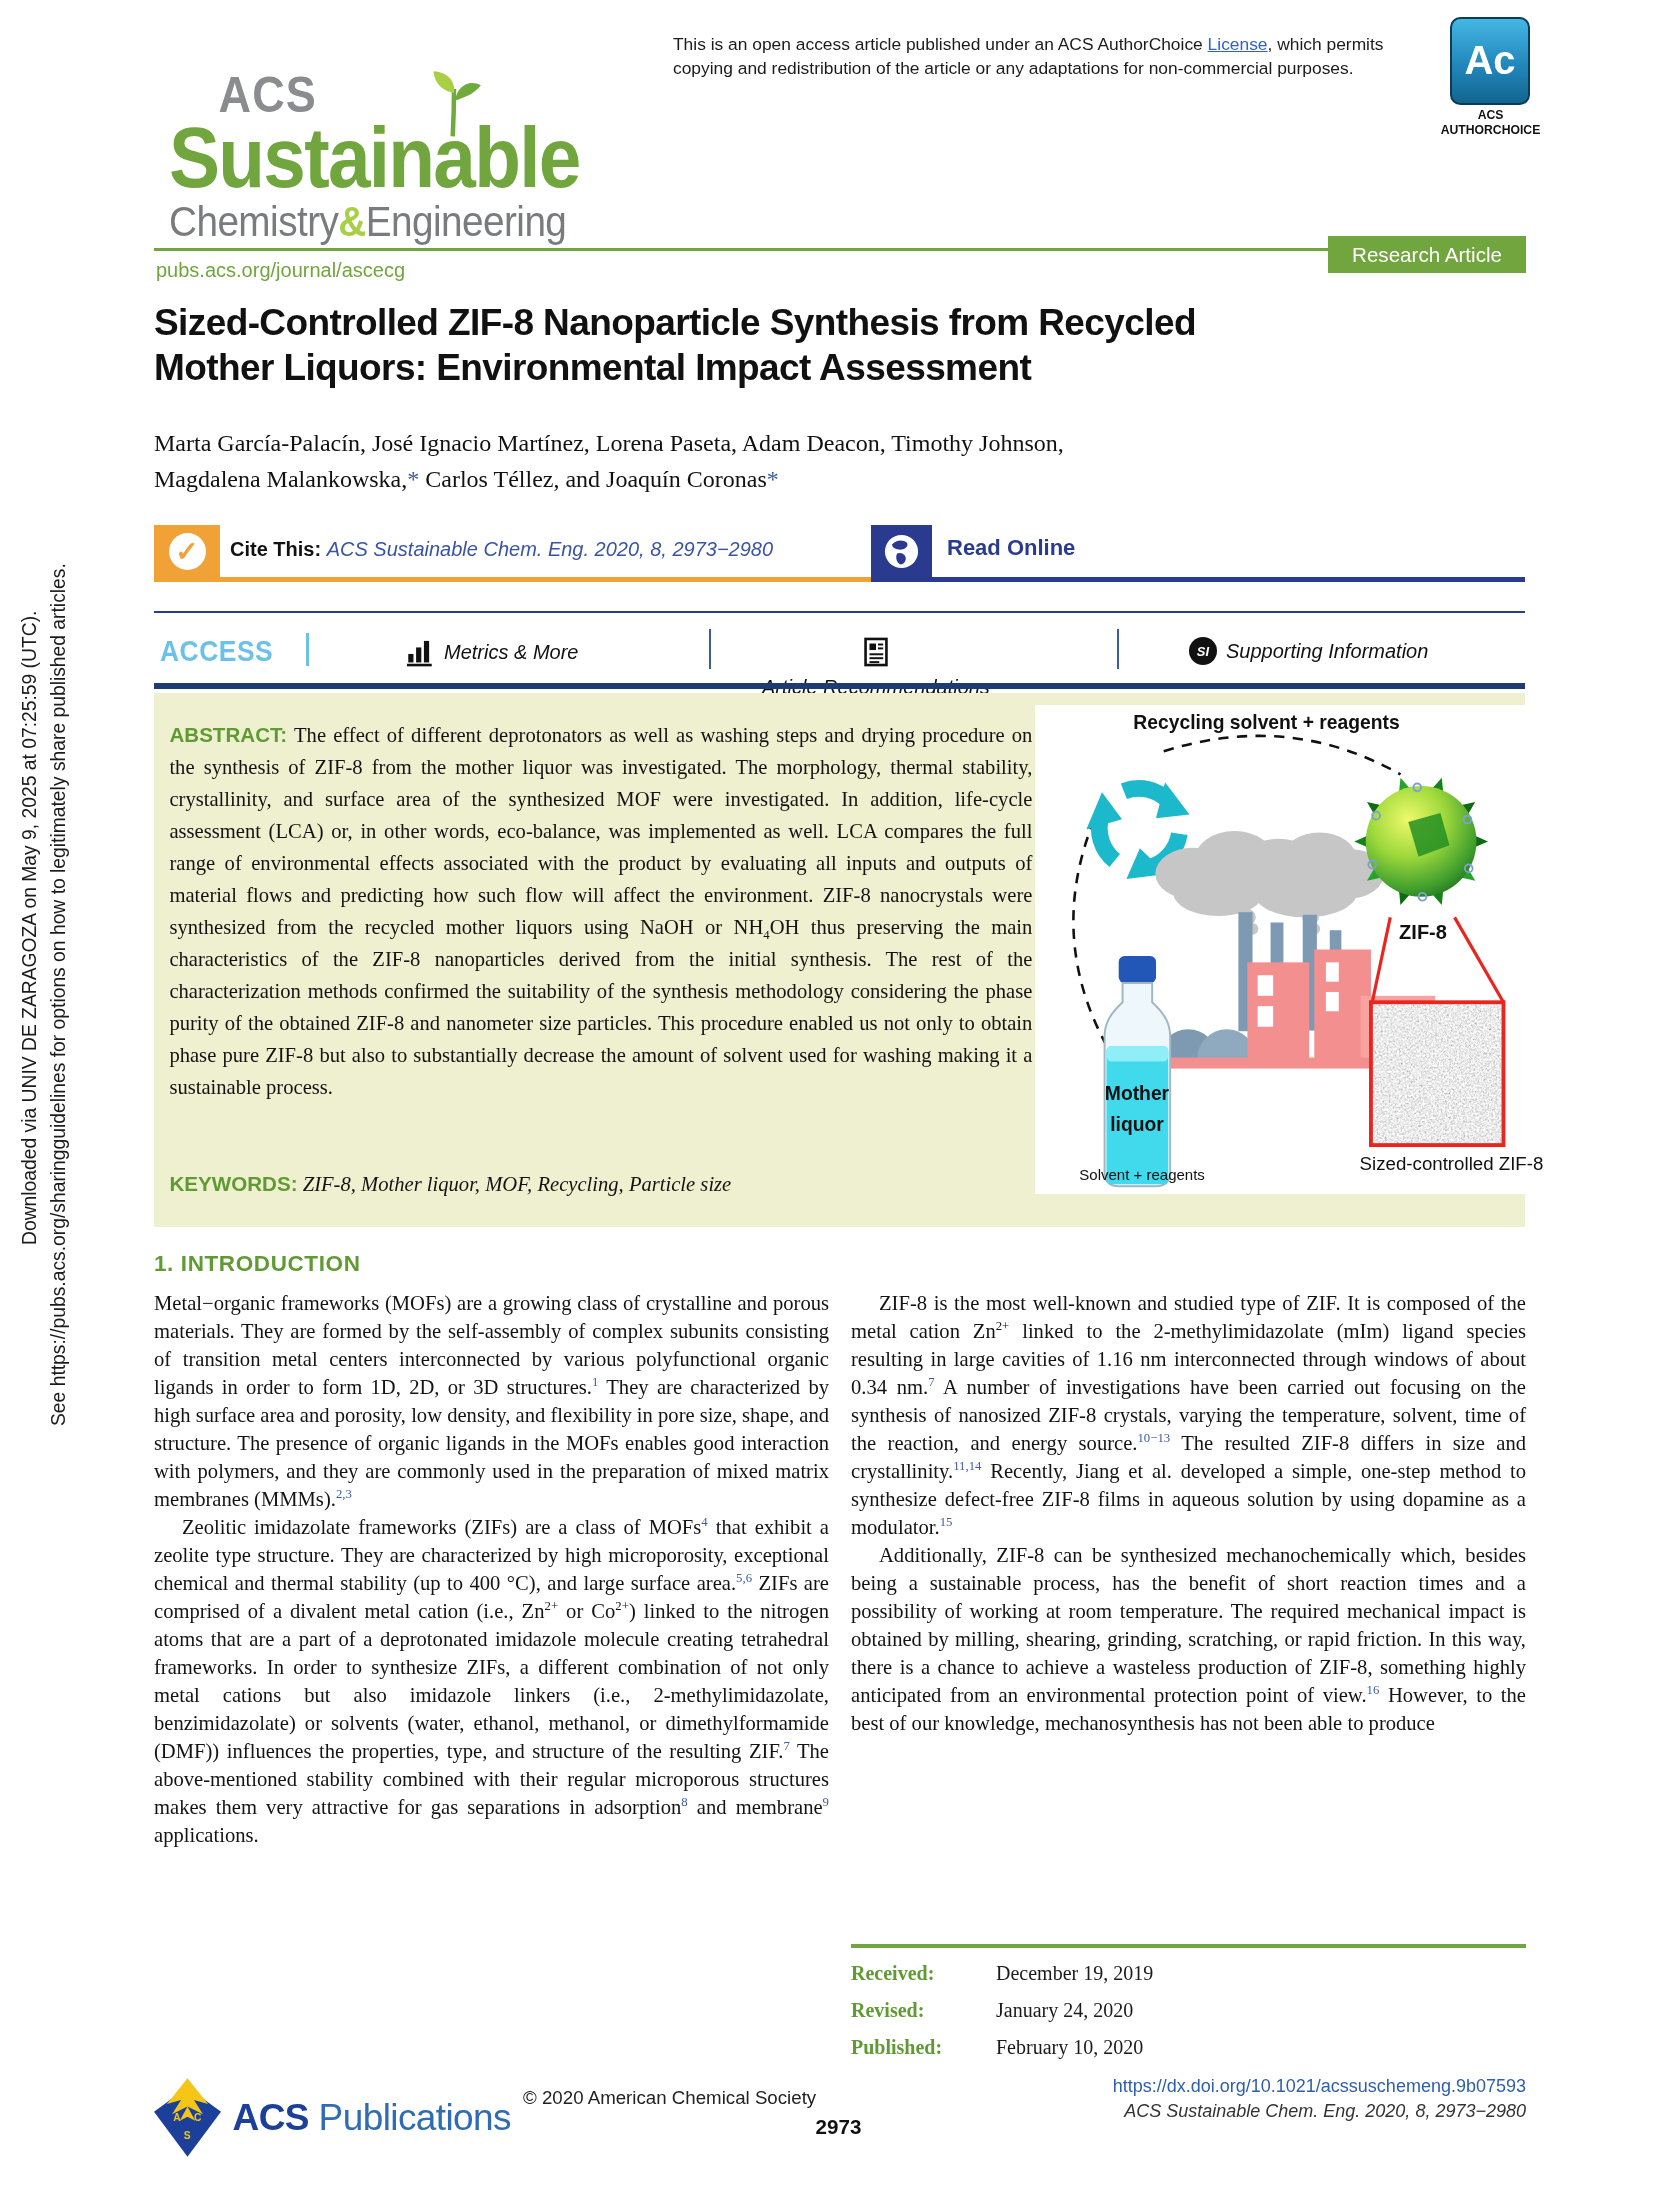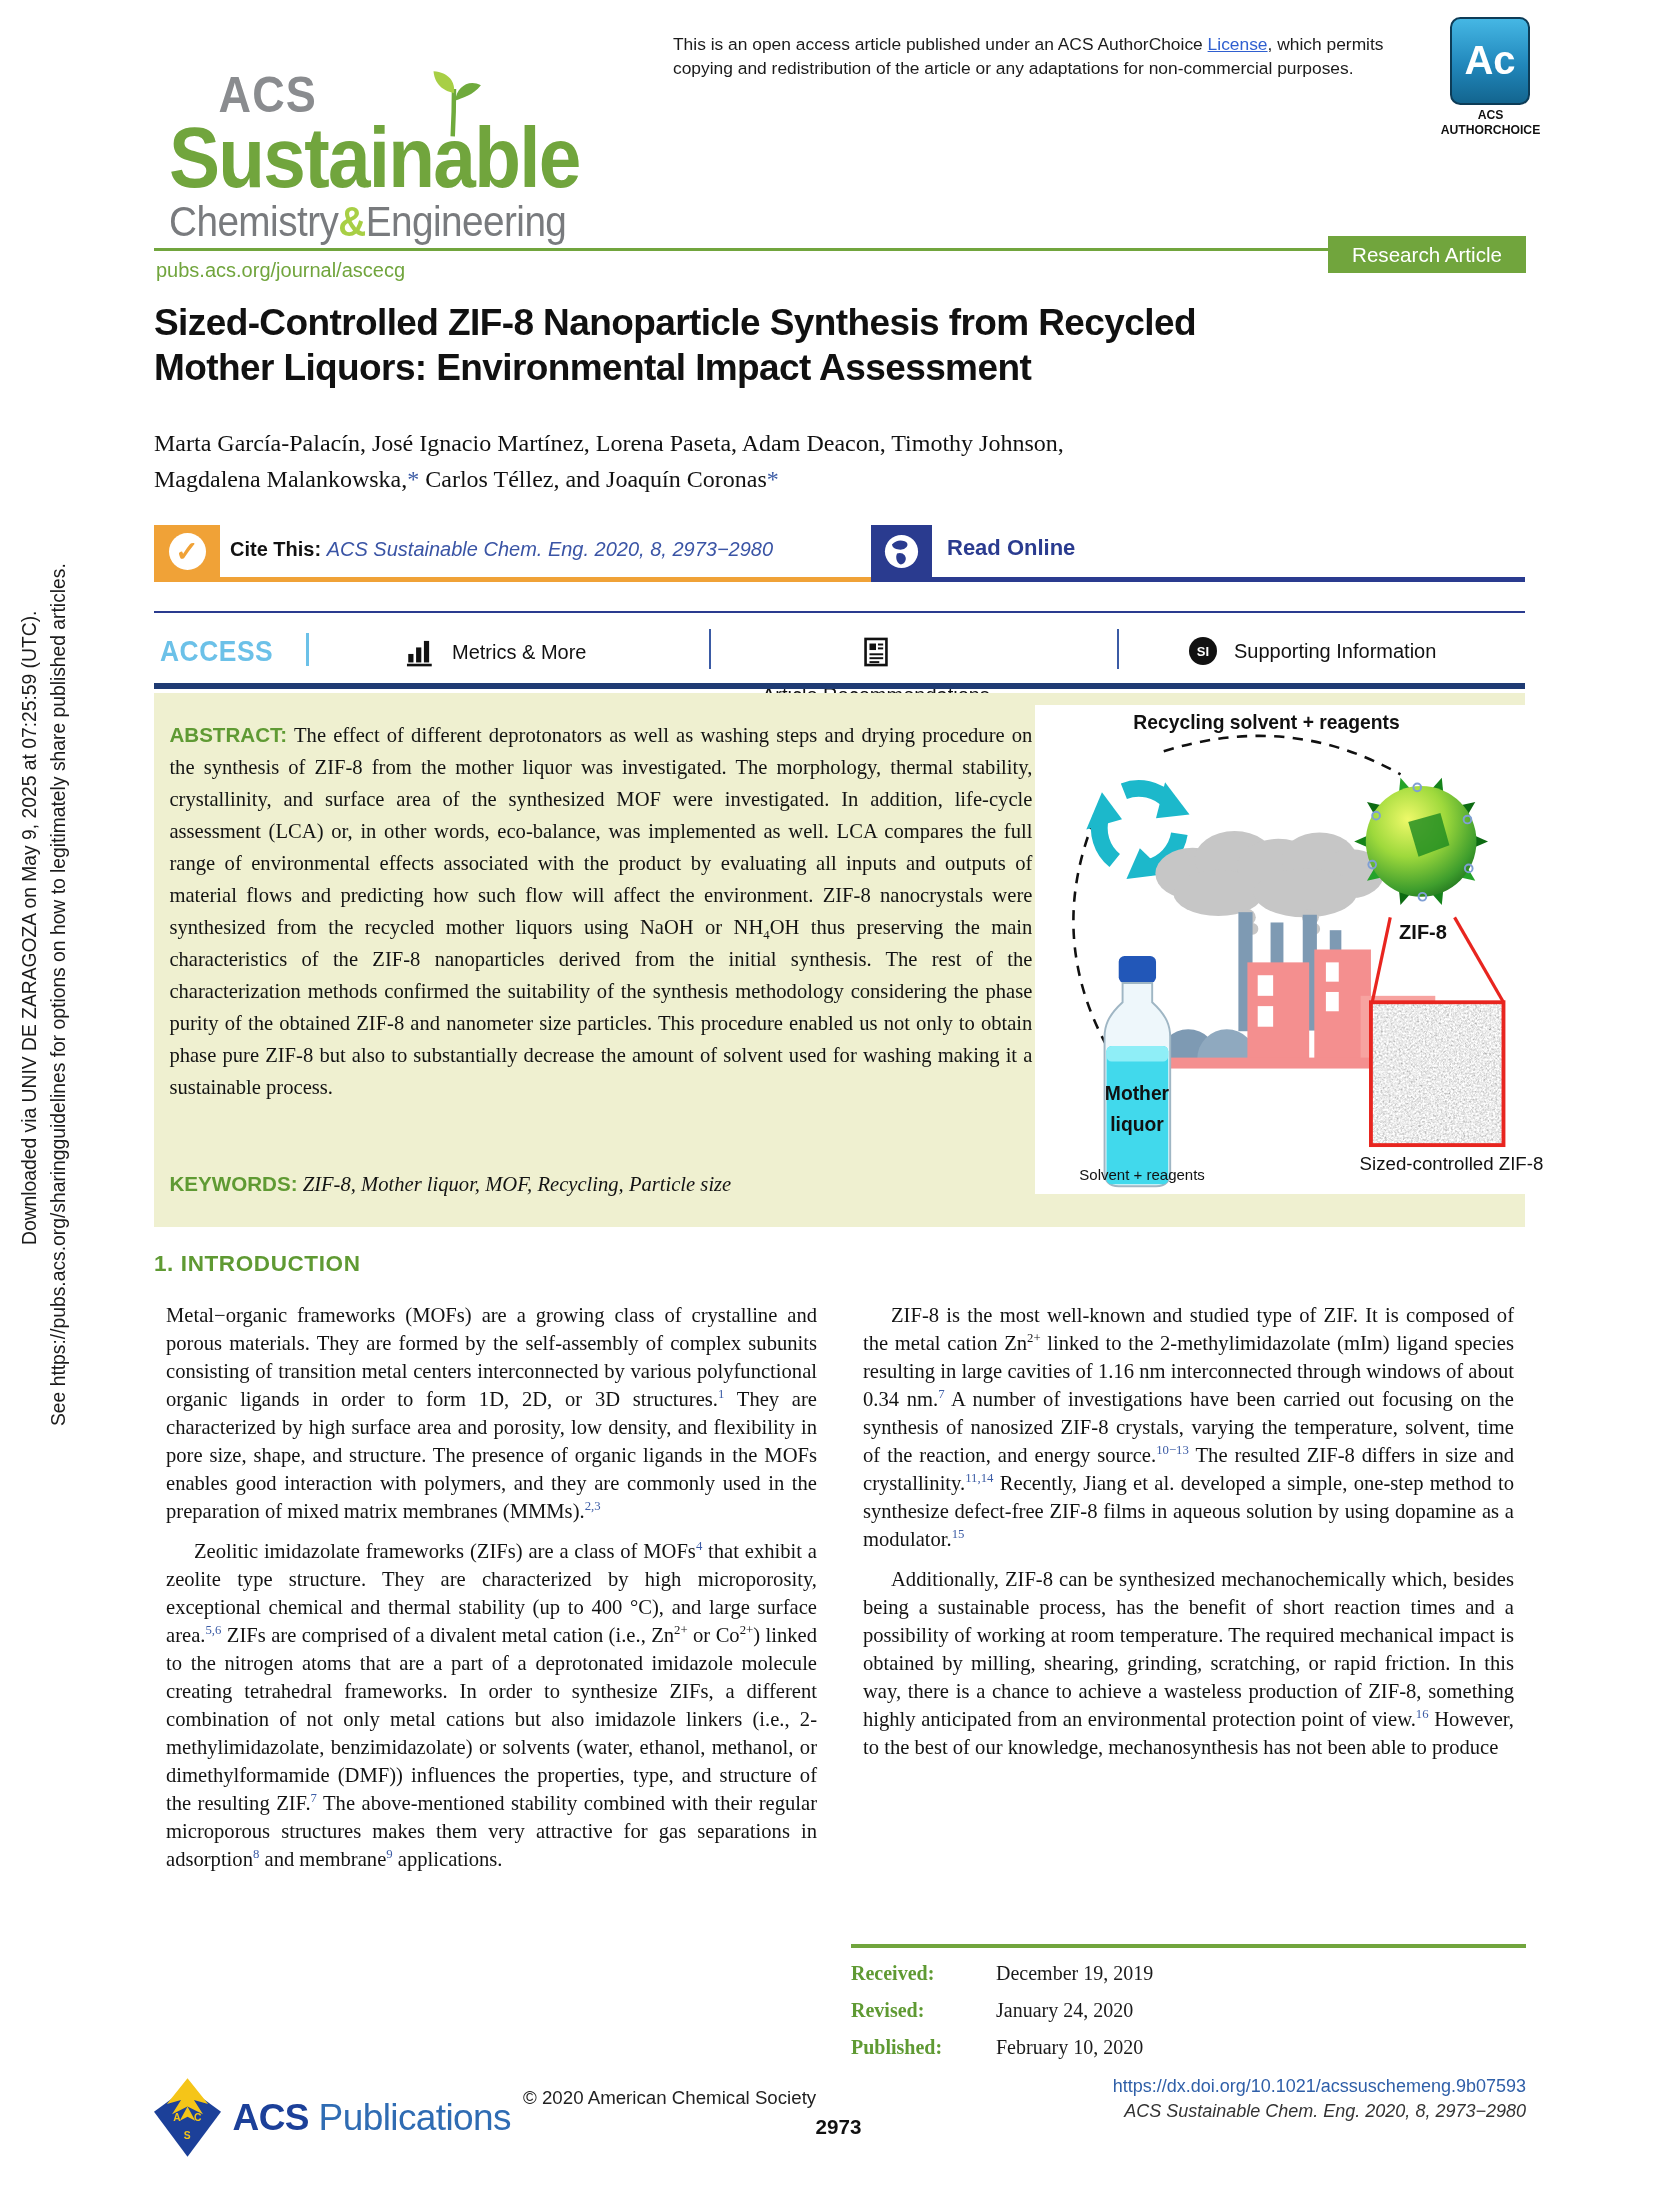--- a/index.html
+++ b/index.html
@@ -60,22 +60,22 @@
   .ro-text{position:absolute;left:793px;top:10.3px;font-family:"Liberation Sans",sans-serif;
            font-weight:bold;font-size:22px;color:#2a3b8f;}
 
   
   .access-wrap{position:absolute;left:154px;top:611px;width:1371px;height:79px;}
   .access-topline{position:absolute;left:0;top:0;width:1371px;height:1.9px;background:#2a3b8f;}
   .access-botline{position:absolute;left:0;top:72px;width:1371px;height:6.4px;background:#1f3b73;}
   .access-word{position:absolute;left:6.4px;top:23px;font-family:"Liberation Sans",sans-serif;
                font-weight:bold;font-size:30px;color:#6cc1e8;transform:scaleX(.88);transform-origin:0 0;letter-spacing:0.6px;}
   .access-cursor{position:absolute;left:152px;top:22px;width:2.6px;height:33px;background:#6cc1e8;}
-  .access-item{position:absolute;top:26px;display:flex;align-items:center;gap:17px;
-               font-family:"Liberation Sans",sans-serif;font-size:20px;color:#111;}
+  .access-item{position:absolute;top:26px;display:flex;align-items:center;gap:9px;
+               font-family:"Liberation Sans",sans-serif;font-size:20px;color:#111;font-style:italic;}
   .access-sep{position:absolute;top:18px;width:1.9px;height:40px;background:#3b5ba5;}
   .si-circle{width:28px;height:28px;border-radius:50%;background:#111;color:#fff;display:flex;
              align-items:center;justify-content:center;font-weight:bold;font-size:13px;
              font-family:"Liberation Sans",sans-serif;text-align:right;}
 
   
   .abstract-box{position:absolute;left:154px;top:693px;width:1371px;height:534px;background:#eff0d0;}
   .abstract-text{position:absolute;left:15.4px;top:26px;width:863px;font-size:20.6px;line-height:32px;
                  text-align:justify;color:#131313;}
   .green-label{color:#5f9a33;font-weight:bold;font-family:"Liberation Sans",sans-serif;}
@@ -93,21 +93,21 @@
   .gfx-bottle{left:67px;top:373px;width:70px;font-weight:bold;font-size:19.3px;line-height:31px;}
   .gfx-solvent{left:11.6px;top:461px;width:191px;font-size:15px;}
   .gfx-sem{left:304px;top:448px;width:193px;font-size:18.7px;margin-left:16px;}
 
   
   .section-head{position:absolute;left:154px;top:1251px;font-family:"Liberation Sans",sans-serif;
                 font-weight:bold;font-size:22.5px;color:#5f9a33;letter-spacing:0.6px;}
   .col{position:absolute;top:1289px;width:675px;font-size:20.6px;line-height:28px;text-align:justify;color:#131313;}
   .col-left{left:154px;}
   .col-right{left:851px;}
-  .col p{margin:12px;}
+  .col p{margin:0;}
   .col p.indent{text-indent:28px;}
 
   
   .dates{position:absolute;left:851px;top:1944px;width:675px;}
   .dates-rule{width:675px;height:3.9px;background:#71a53d;}
   .dates-row{margin-top:14px;font-size:20px;}
   .dates-row .dlabel{display:inline-block;width:140px;color:#5f9a33;font-weight:bold;}
 
   
   .pub-logo{position:absolute;left:154px;top:2078px;display:flex;align-items:center;gap:11.6px;}

